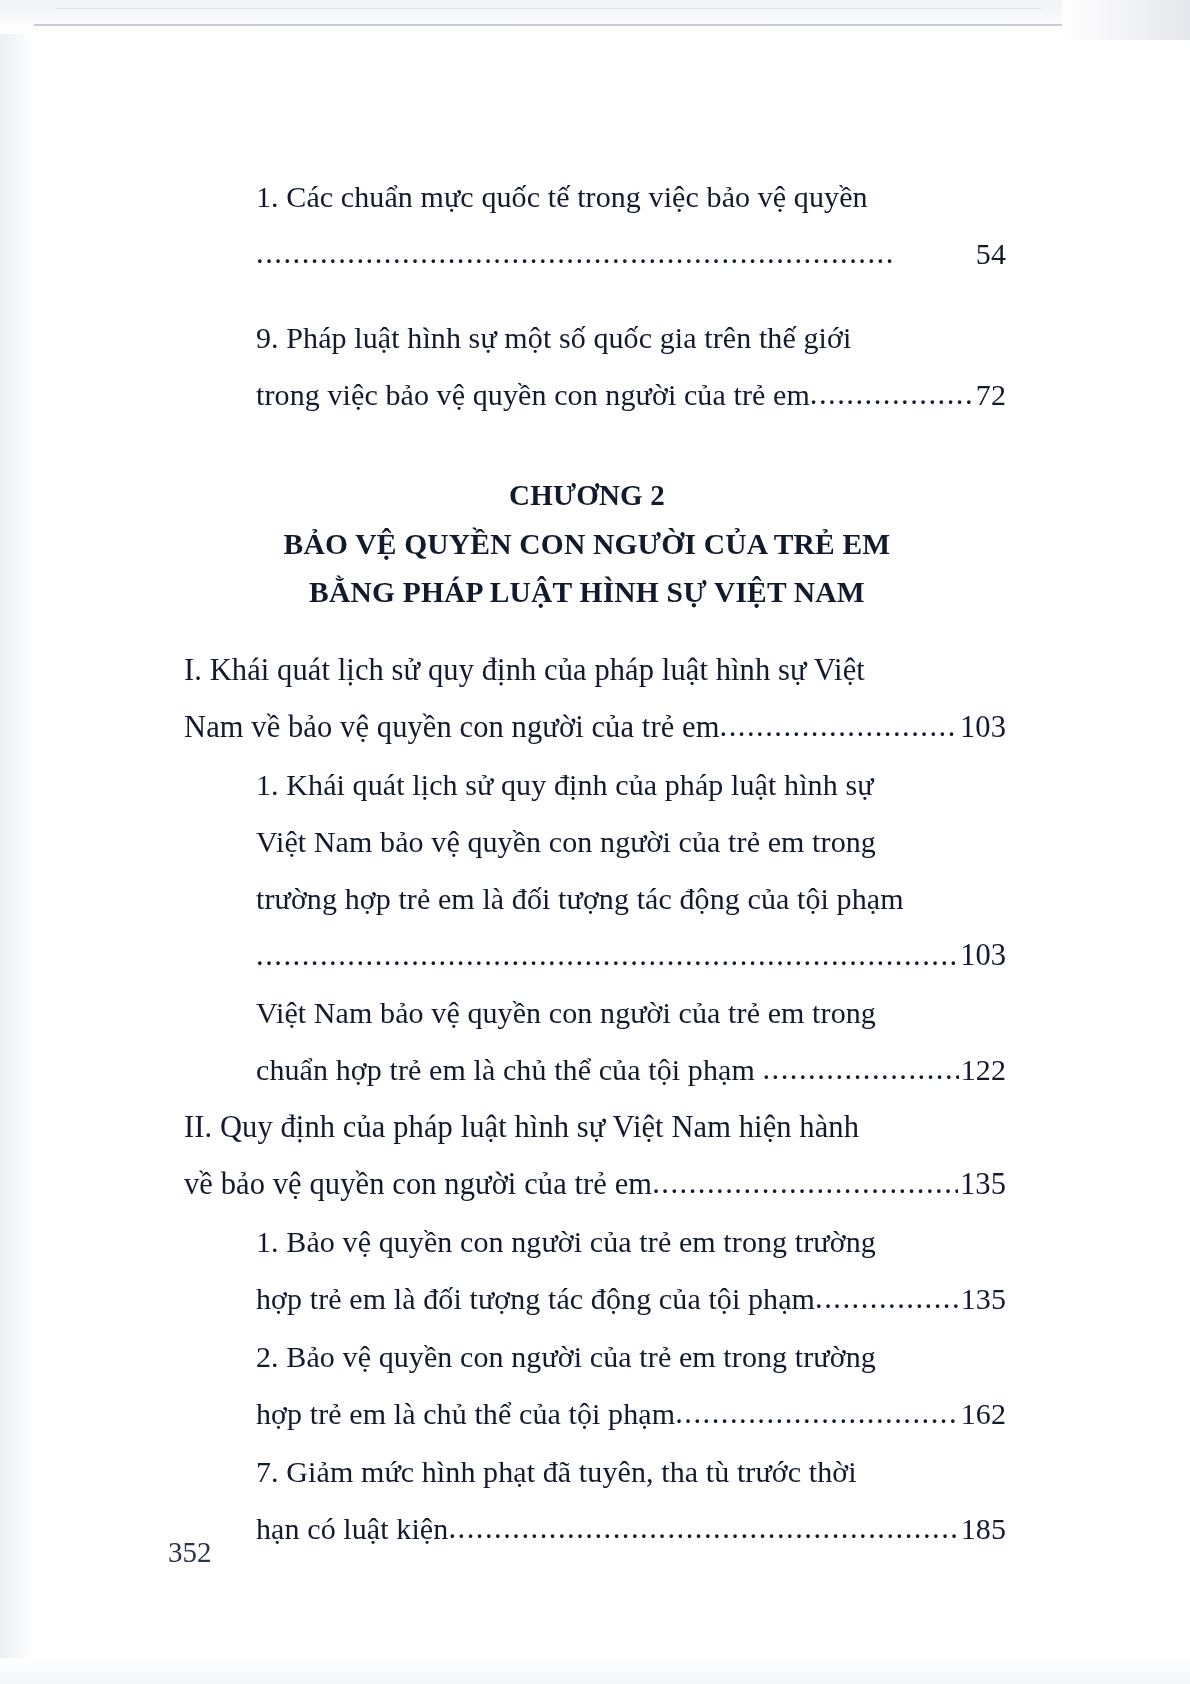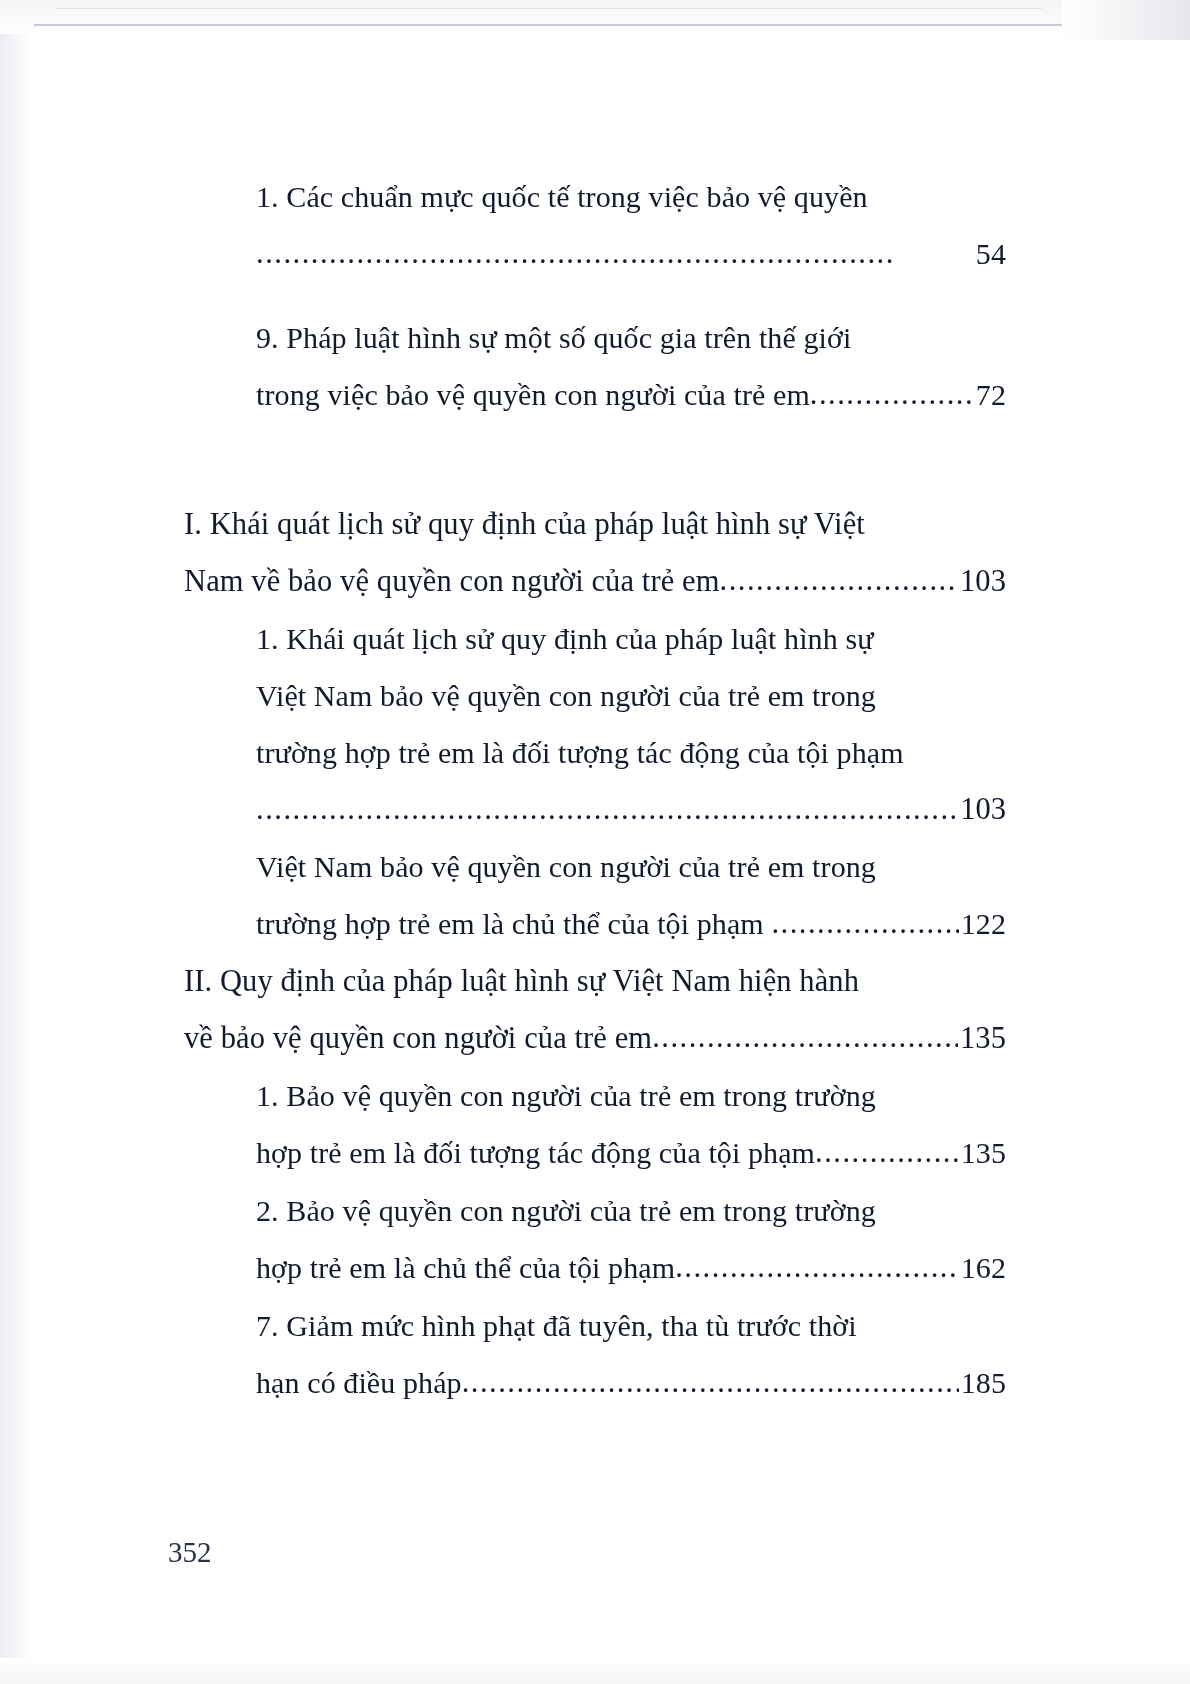--- a/index.html
+++ b/index.html
@@ -203,20 +203,25 @@
       </div>
       <div class="line">
         <span class="txt">trong việc bảo vệ quyền con người của trẻ em</span>
         <span class="dots">......................................................................</span>
         <span class="pg">72</span>
       </div>
     </div>
 
     <div class="gap-lg"></div>
 
+    <div class="chapter">
+      <div class="ch-num">CHƯƠNG 2</div>
+      <div class="ch-title">BẢO VỆ QUYỀN CON NGƯỜI CỦA TRẺ EM</div>
+      <div class="ch-title">BẰNG PHÁP LUẬT HÌNH SỰ VIỆT NAM</div>
+    </div>
 
     <div class="gap-md"></div>
 
     <div class="entry lvl-top">
       <div class="line nodots">
         <span class="txt">I. Khái quát lịch sử quy định của pháp luật hình sự Việt</span>
       </div>
       <div class="line">
         <span class="txt">Nam về bảo vệ quyền con người của trẻ em</span>
         <span class="dots">......................................................................</span>
@@ -238,21 +243,21 @@
         <span class="dots">.........................................................................................</span>
         <span class="pg">103</span>
       </div>
     </div>
 
     <div class="entry lvl-sub">
       <div class="line nodots">
         <span class="txt">Việt Nam bảo vệ quyền con người của trẻ em trong</span>
       </div>
       <div class="line">
-        <span class="txt">trường hợp trẻ em là chủ thể của tội phạm </span>
+        <span class="txt">chuẩn hợp trẻ em là chủ thể của tội phạm </span>
         <span class="dots">......................................................................</span>
         <span class="pg">122</span>
       </div>
     </div>
 
     <div class="entry lvl-top">
       <div class="line nodots">
         <span class="txt">II. Quy định của pháp luật hình sự Việt Nam hiện hành</span>
       </div>
       <div class="line">
@@ -282,21 +287,21 @@
         <span class="dots">......................................................................</span>
         <span class="pg">162</span>
       </div>
     </div>
 
     <div class="entry lvl-sub">
       <div class="line nodots">
         <span class="txt">7. Giảm mức hình phạt đã tuyên, tha tù trước thời</span>
       </div>
       <div class="line">
-        <span class="txt">hạn có điều pháp</span>
+        <span class="txt">hạn có luật kiện</span>
         <span class="dots">......................................................................</span>
         <span class="pg">185</span>
       </div>
     </div>
 
   </div>
 
   <div class="folio">352</div>
 
 </div>

